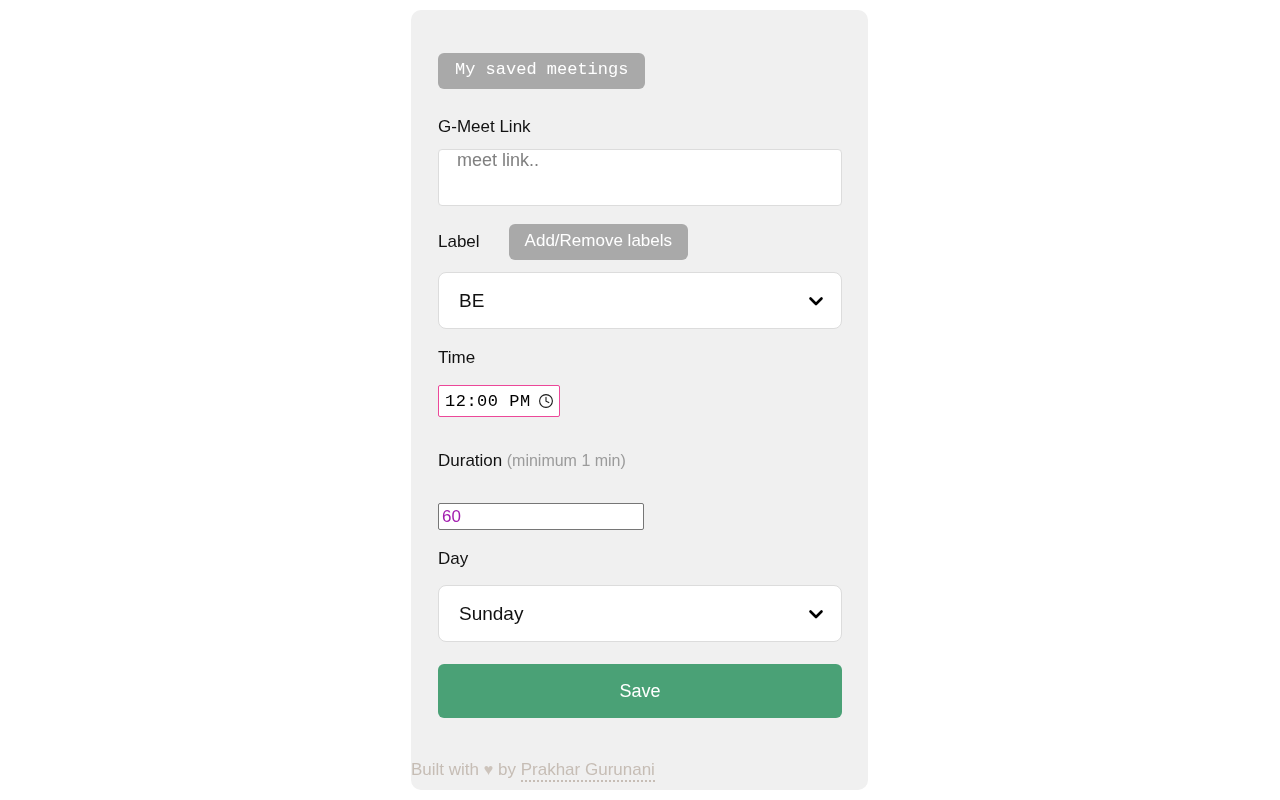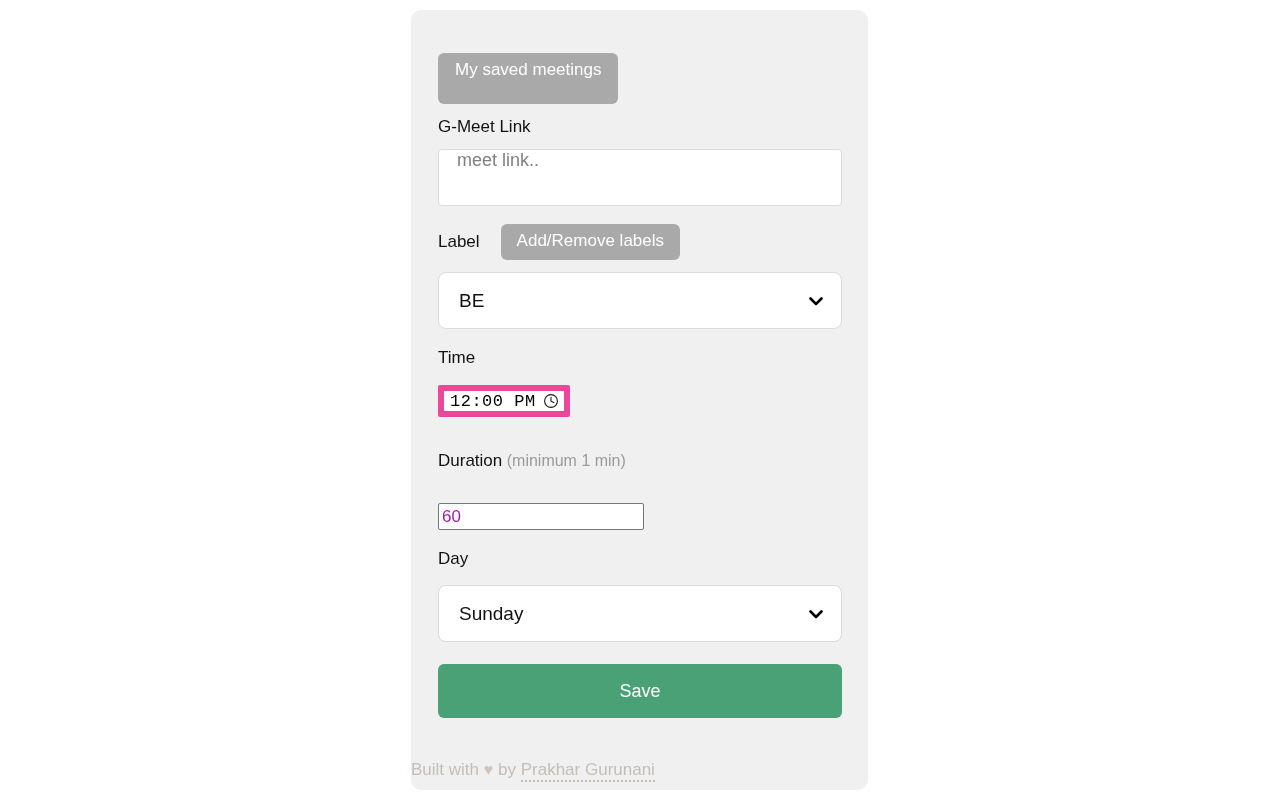--- a/index.html
+++ b/index.html
@@ -44,21 +44,22 @@
     padding: 7px 16px 9px 16px;
     cursor: pointer;
     text-align: center;
     letter-spacing: 0px;
   }
 
   #saved-meetings-btn {
     position: absolute;
     left: 438px;
     top: 53px;
-    padding: 7px 17px 24px 17px;
+    padding: 7px 17px 9px 17px;
+    font-family: Liberation Mono, monospace;
   }
 
   
   .field-label {
     font-size: 17px;
     line-height: 20px;
     color: #121212;
     font-family: "Liberation Sans", sans-serif;
   }
 
@@ -96,21 +97,21 @@
     opacity: 1;
   }
 
   
   #label-row {
     position: absolute;
     left: 438px;
     top: 224px;
     display: flex;
     align-items: center;
-    gap: 21px;
+    gap: 29px;
   }
   #label-row .field-label { padding-bottom: 1px; }
 
   
   .round-select-wrap {
     position: absolute;
     box-sizing: border-box;
     background: #ffffff;
     border: 1px solid #dcdcdc;
     border-radius: 8px;
@@ -140,21 +141,21 @@
   #day-label      { position: absolute; left: 438px; top: 549px; }
 
   
   #time-input {
     position: absolute;
     left: 438px;
     top: 385px;
     box-sizing: border-box;
     height: 32px;
     background: #ffffff;
-    border: 6px solid #ec4899;
+    border: 1px solid #ec4899;
     border-radius: 2px;
     display: flex;
     align-items: center;
     padding: 0 5px 0 6px;
     gap: 7px;
   }
   #time-input .time-text {
     font-family: "Liberation Mono", "DejaVu Sans Mono", monospace;
     font-size: 17px;
     letter-spacing: 0.5px;

